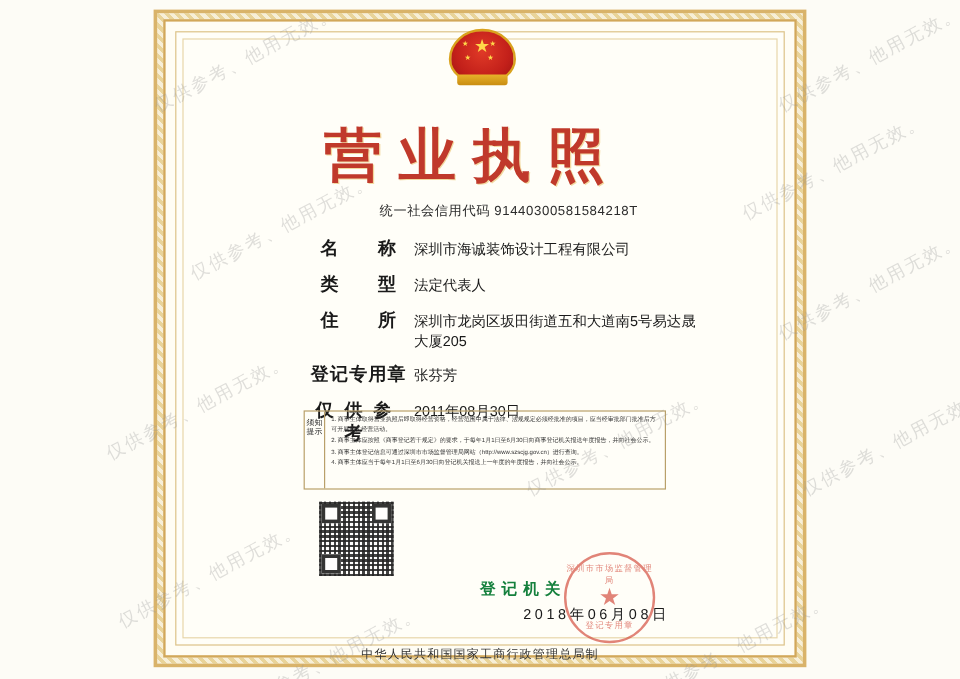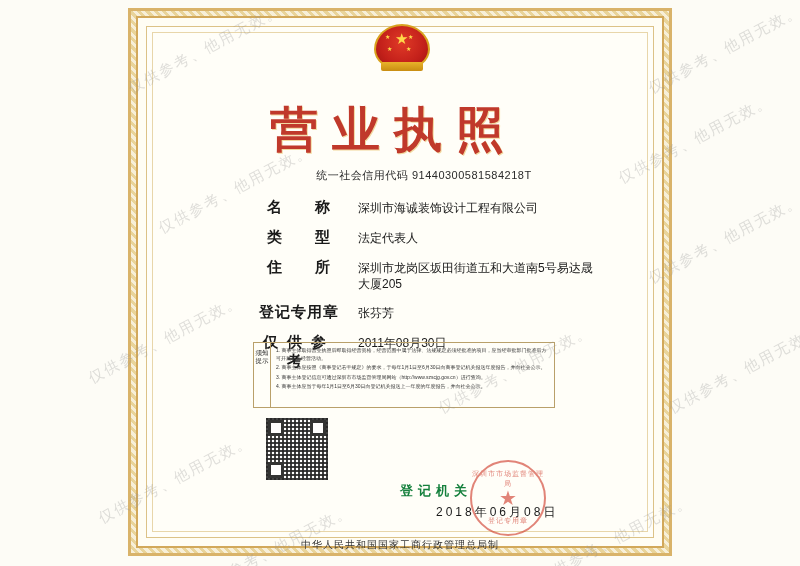--- a/index.html
+++ b/index.html
@@ -141,21 +141,20 @@
     text-align: center;
     font-family: "DejaVu Sans", sans-serif;
   }
   .row .label.tight { letter-spacing: 1px; }
   .row .value {
     font-size: 12px;
     color: #1a1a1a;
     line-height: 16px;
     padding-top: 2px;
     max-width: 245px;
-    margin-left: 13px;
   }
 
   
   .notice {
     position: absolute;
     left: 253px; top: 342px;
     width: 302px;
     height: 66px;
     border: 1px solid #b9a06a;
     display: flex;

